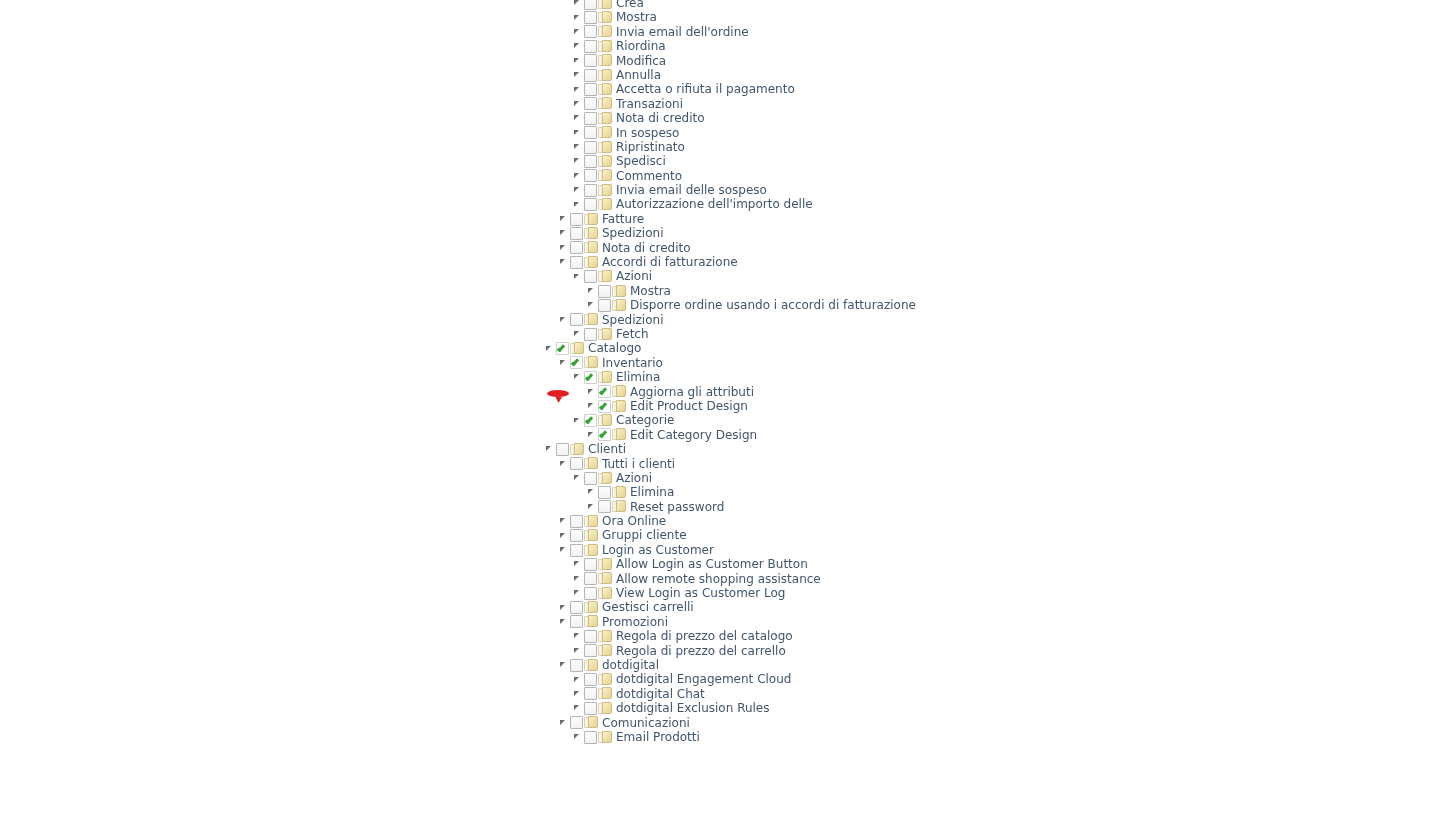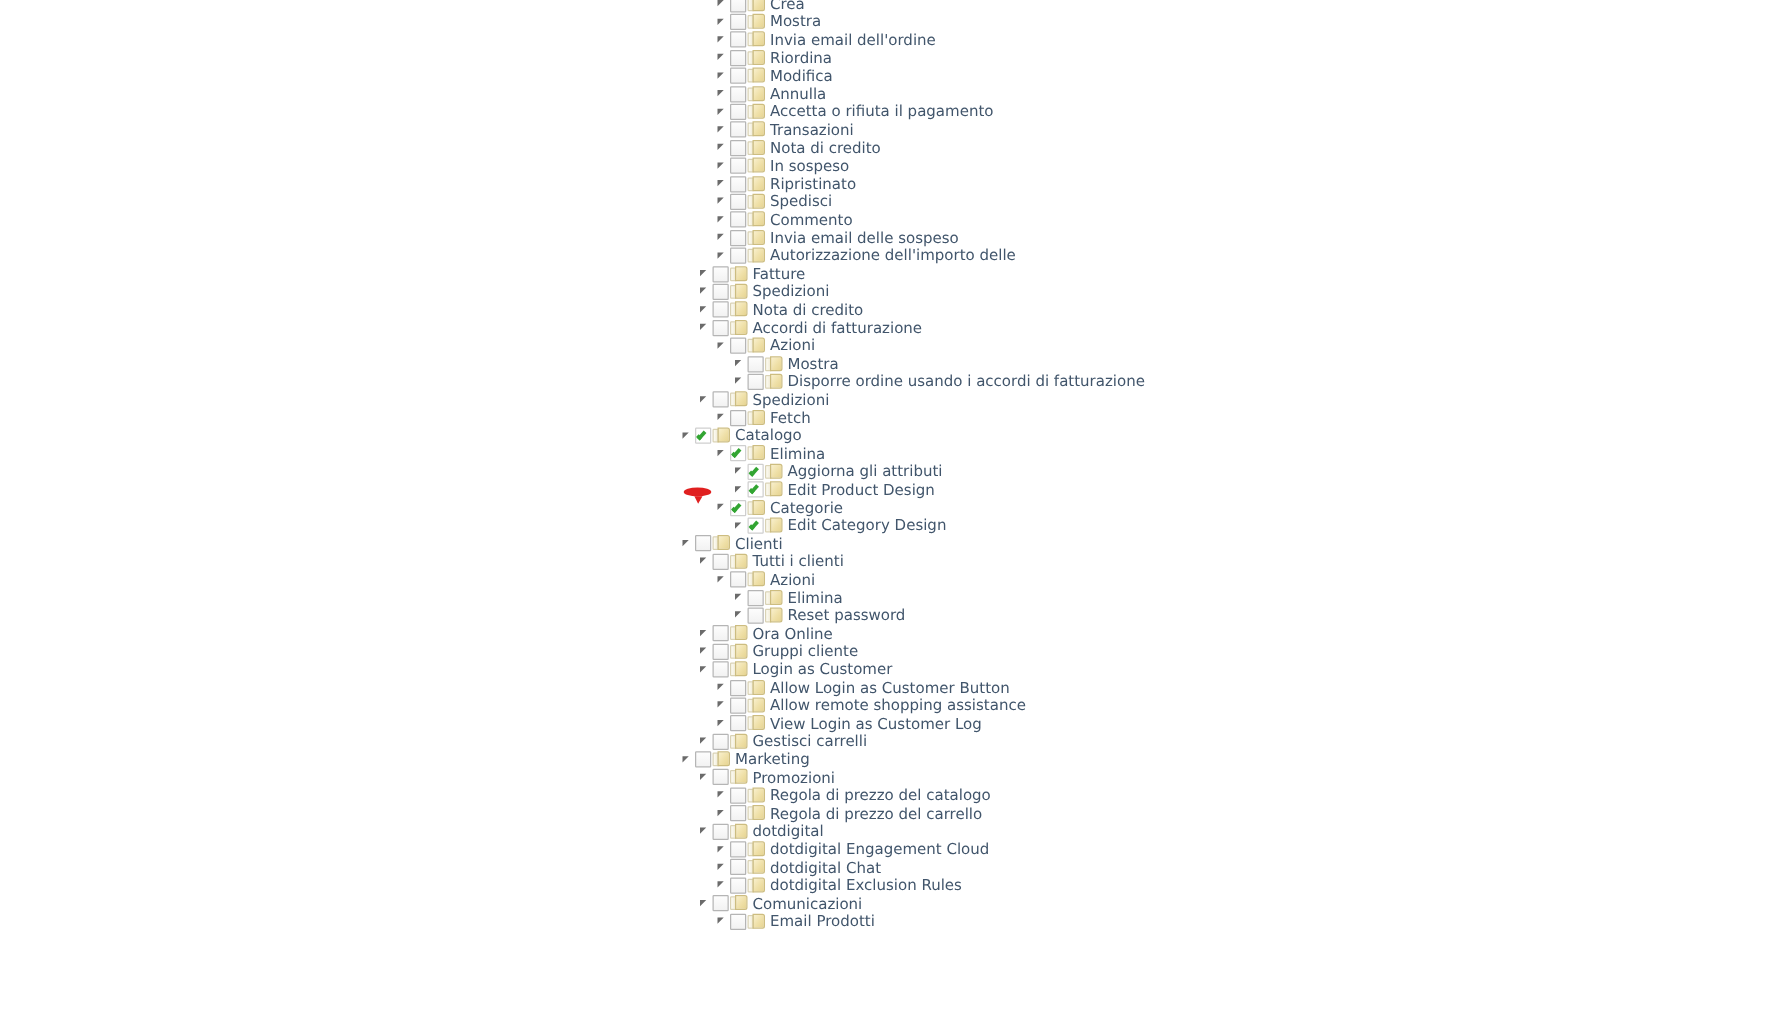--- a/index.html
+++ b/index.html
@@ -314,20 +314,27 @@
       <span class="node-label">Fetch</span>
     </div>
     <div class="tree-node">
       <span class="node-indent" style="width: 0px;"></span>
       <span class="toggle-icon"></span>
       <span class="checkbox-icon checked"></span>
       <span class="folder-icon"></span>
       <span class="node-label">Catalogo</span>
     </div>
     <div class="tree-node">
+      <span class="node-indent" style="width: 14px;"></span>
+      <span class="toggle-icon"></span>
+      <span class="checkbox-icon checked"></span>
+      <span class="folder-icon"></span>
+      <span class="node-label">Inventario</span>
+    </div>
+    <div class="tree-node">
       <span class="node-indent" style="width: 28px;"></span>
       <span class="toggle-icon"></span>
       <span class="checkbox-icon checked"></span>
       <span class="folder-icon"></span>
       <span class="node-label">Elimina</span>
     </div>
     <div class="tree-node">
       <span class="node-indent" style="width: 42px;"></span>
       <span class="toggle-icon"></span>
       <span class="checkbox-icon checked"></span>
@@ -431,27 +438,20 @@
       <span class="checkbox-icon"></span>
       <span class="folder-icon"></span>
       <span class="node-label">View Login as Customer Log</span>
     </div>
     <div class="tree-node">
       <span class="node-indent" style="width: 14px;"></span>
       <span class="toggle-icon"></span>
       <span class="checkbox-icon"></span>
       <span class="folder-icon"></span>
       <span class="node-label">Gestisci carrelli</span>
-    </div>
-    <div class="tree-node">
-      <span class="node-indent" style="width: 0px;"></span>
-      <span class="toggle-icon"></span>
-      <span class="checkbox-icon"></span>
-      <span class="folder-icon"></span>
-      <span class="node-label">Marketing</span>
     </div>
     <div class="tree-node">
       <span class="node-indent" style="width: 14px;"></span>
       <span class="toggle-icon"></span>
       <span class="checkbox-icon"></span>
       <span class="folder-icon"></span>
       <span class="node-label">Promozioni</span>
     </div>
     <div class="tree-node">
       <span class="node-indent" style="width: 28px;"></span>

